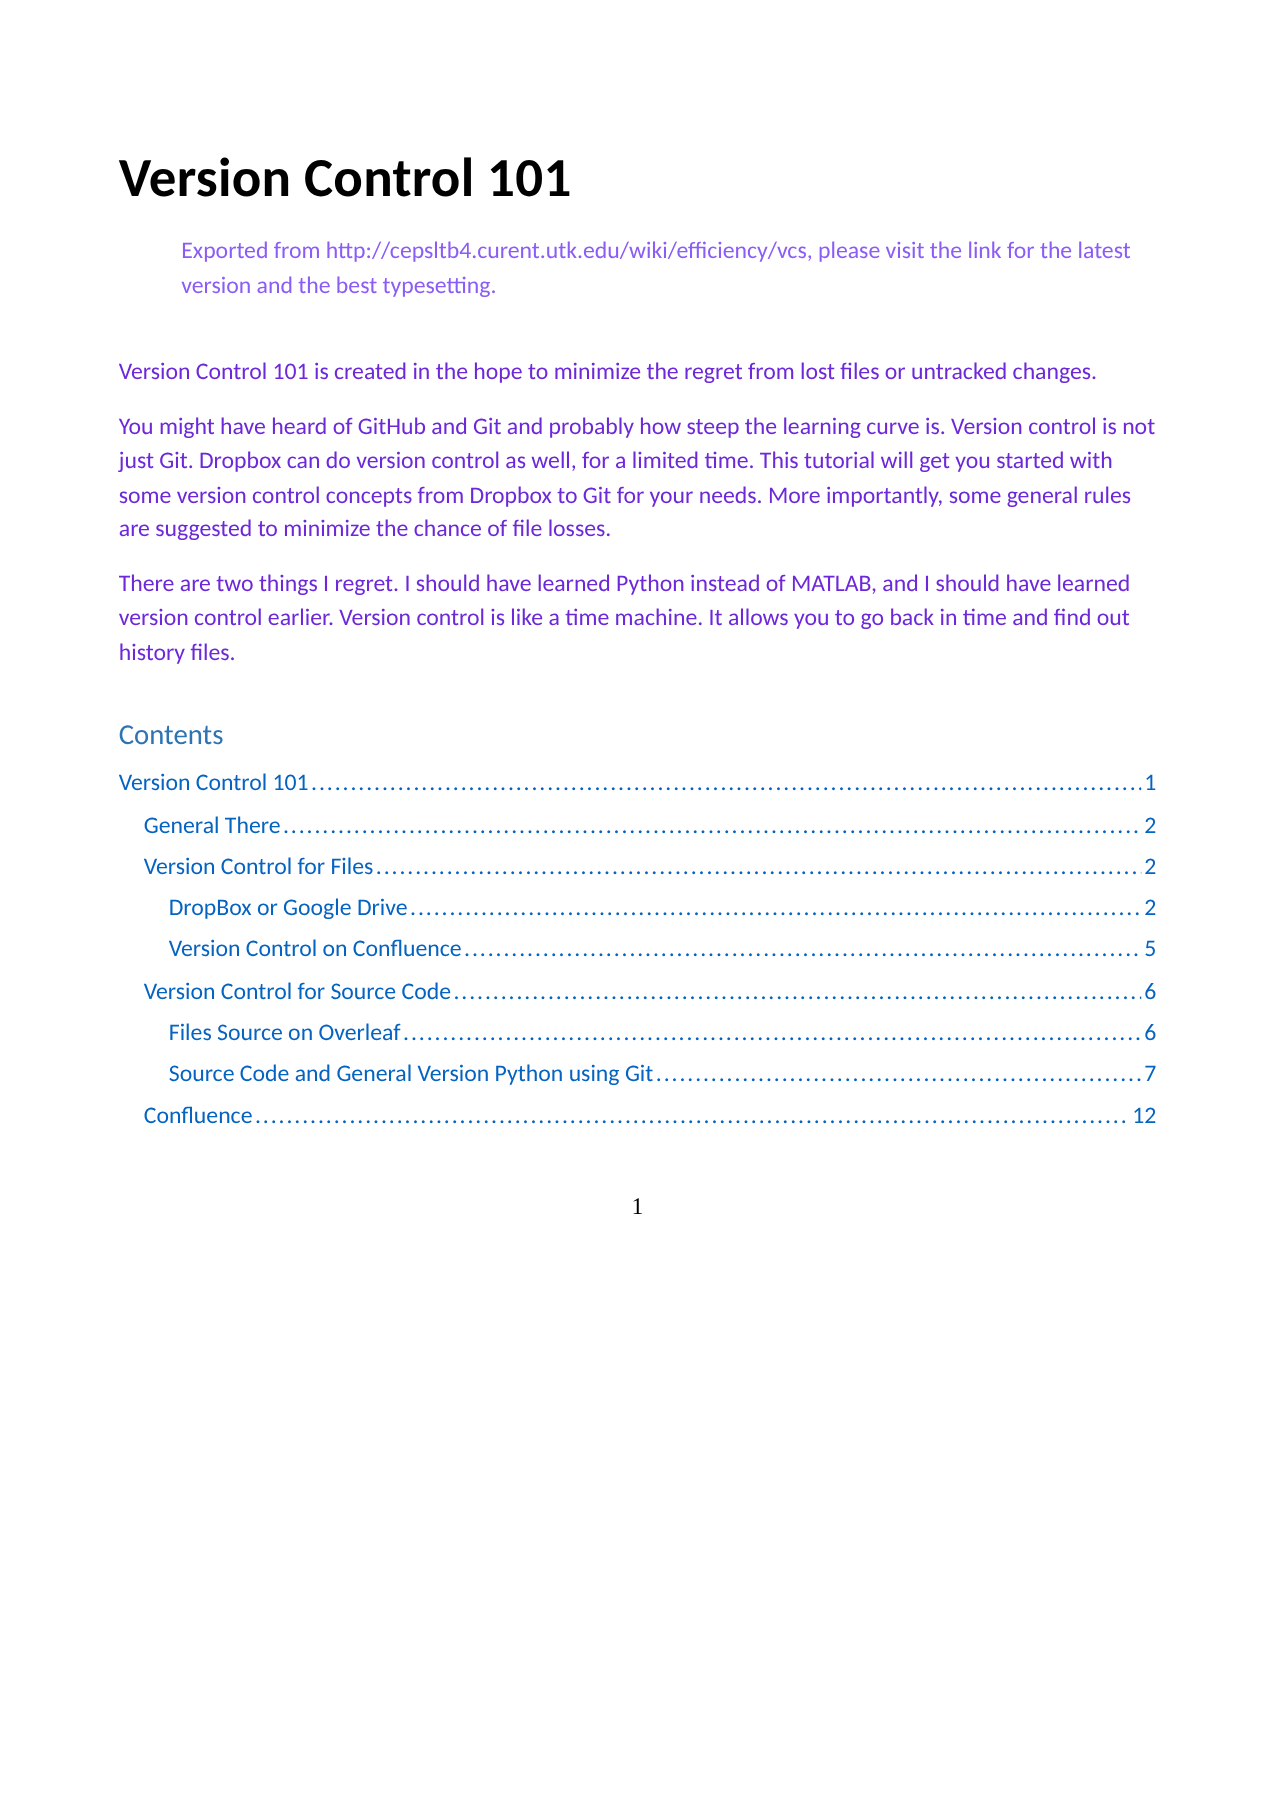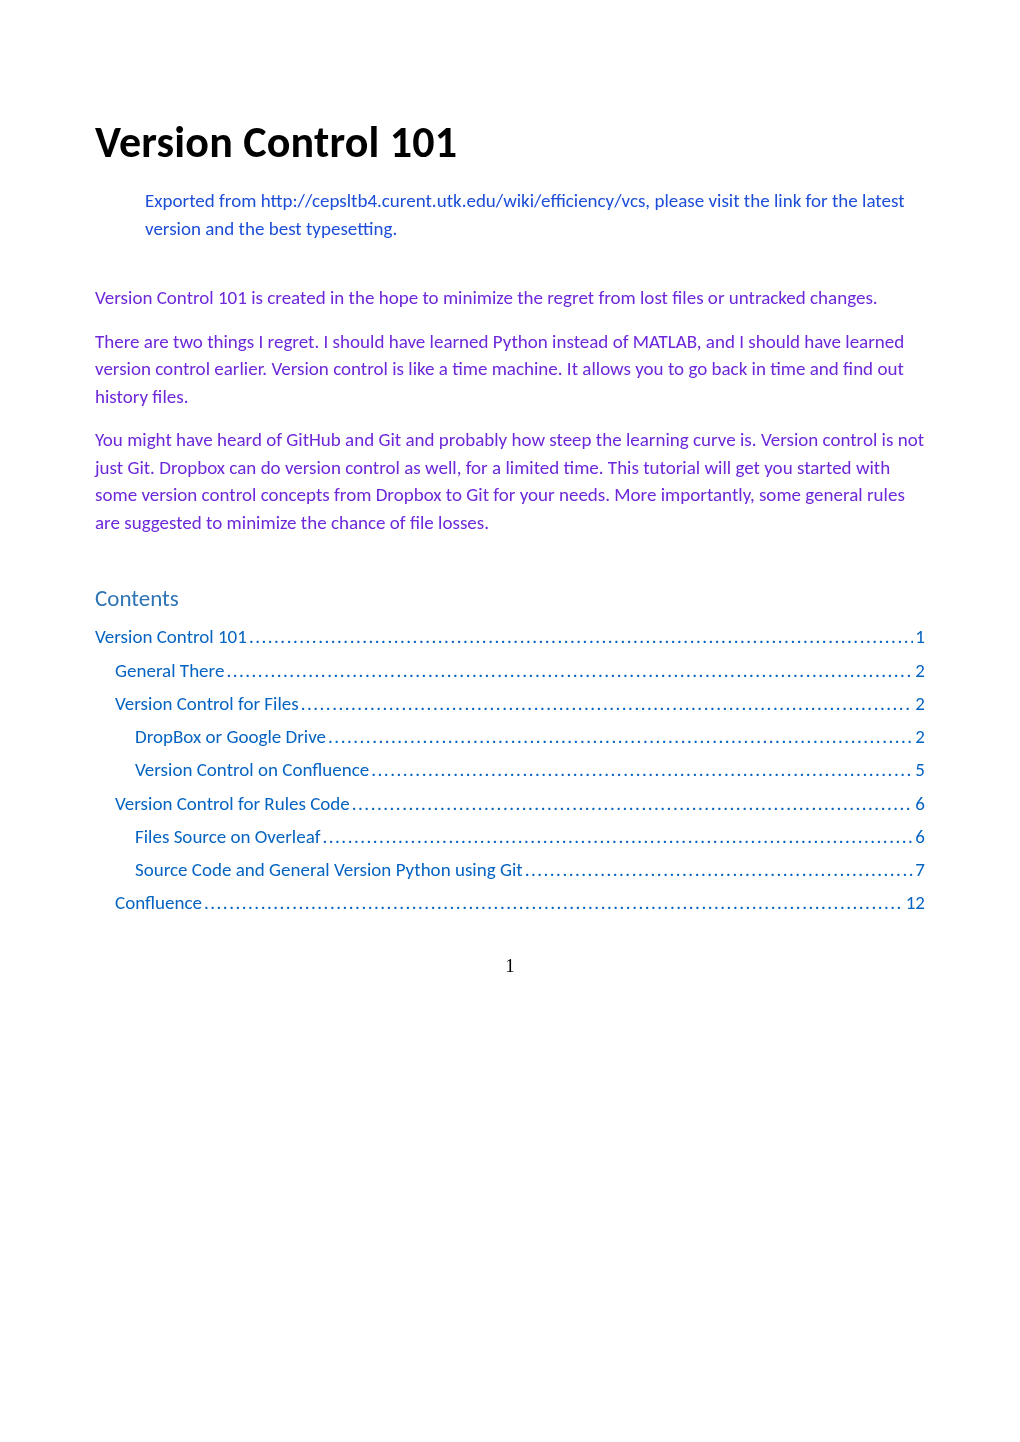--- a/index.html
+++ b/index.html
@@ -19,35 +19,35 @@
   .title {
     font-size: 44px;
     font-weight: 700;
     color: #000000;
     margin-bottom: 18px;
     letter-spacing: 0.2px;
   }
   .export-note {
     font-size: 19px;
     line-height: 1.45;
-    color: #1d4ed8;
+    color: #8b5cf6;
     margin-left: 50px;
     margin-right: 10px;
     margin-bottom: 42px;
   }
   .body-text p {
     font-size: 19px;
     line-height: 1.45;
     color: #6d28d9;
     margin-bottom: 16px;
   }
   .contents-heading {
     font-size: 23px;
     color: #2e74b5;
-    margin-top: 48px;
+    margin-top: 38px;
     margin-bottom: 8px;
     font-weight: 400;
   }
   .toc {
     font-size: 19px;
     line-height: 1.75;
   }
   .toc-row {
     display: flex;
     align-items: baseline;
@@ -89,22 +89,22 @@
 <body>
 
 <div class="page">
 
   <h1 class="title">Version Control 101</h1>
 
   <p class="export-note">Exported from http://cepsltb4.curent.utk.edu/wiki/efficiency/vcs, please visit the link for the latest version and the best typesetting.</p>
 
   <div class="body-text">
     <p>Version Control 101 is created in the hope to minimize the regret from lost files or untracked changes.</p>
+    <p>You might have heard of GitHub and Git and probably how steep the learning curve is. Version control is not just Git. Dropbox can do version control as well, for a limited time. This tutorial will get you started with some version control concepts from Dropbox to Git for your needs. More importantly, some general rules are suggested to minimize the chance of file losses.</p>
     <p>There are two things I regret. I should have learned Python instead of MATLAB, and I should have learned version control earlier. Version control is like a time machine. It allows you to go back in time and find out history files.</p>
-    <p>You might have heard of GitHub and Git and probably how steep the learning curve is. Version control is not just Git. Dropbox can do version control as well, for a limited time. This tutorial will get you started with some version control concepts from Dropbox to Git for your needs. More importantly, some general rules are suggested to minimize the chance of file losses.</p>
   </div>
 
   <h2 class="contents-heading">Contents</h2>
 
   <div class="toc">
     <div class="toc-row level-0">
       <span class="toc-label">Version Control 101</span>
       <span class="toc-leader"></span>
       <span class="toc-page">1</span>
     </div>
@@ -122,21 +122,21 @@
       <span class="toc-label">DropBox or Google Drive</span>
       <span class="toc-leader"></span>
       <span class="toc-page">2</span>
     </div>
     <div class="toc-row level-2">
       <span class="toc-label">Version Control on Confluence</span>
       <span class="toc-leader"></span>
       <span class="toc-page">5</span>
     </div>
     <div class="toc-row level-1">
-      <span class="toc-label">Version Control for Rules Code</span>
+      <span class="toc-label">Version Control for Source Code</span>
       <span class="toc-leader"></span>
       <span class="toc-page">6</span>
     </div>
     <div class="toc-row level-2">
       <span class="toc-label">Files Source on Overleaf</span>
       <span class="toc-leader"></span>
       <span class="toc-page">6</span>
     </div>
     <div class="toc-row level-2">
       <span class="toc-label">Source Code and General Version Python using Git</span>

